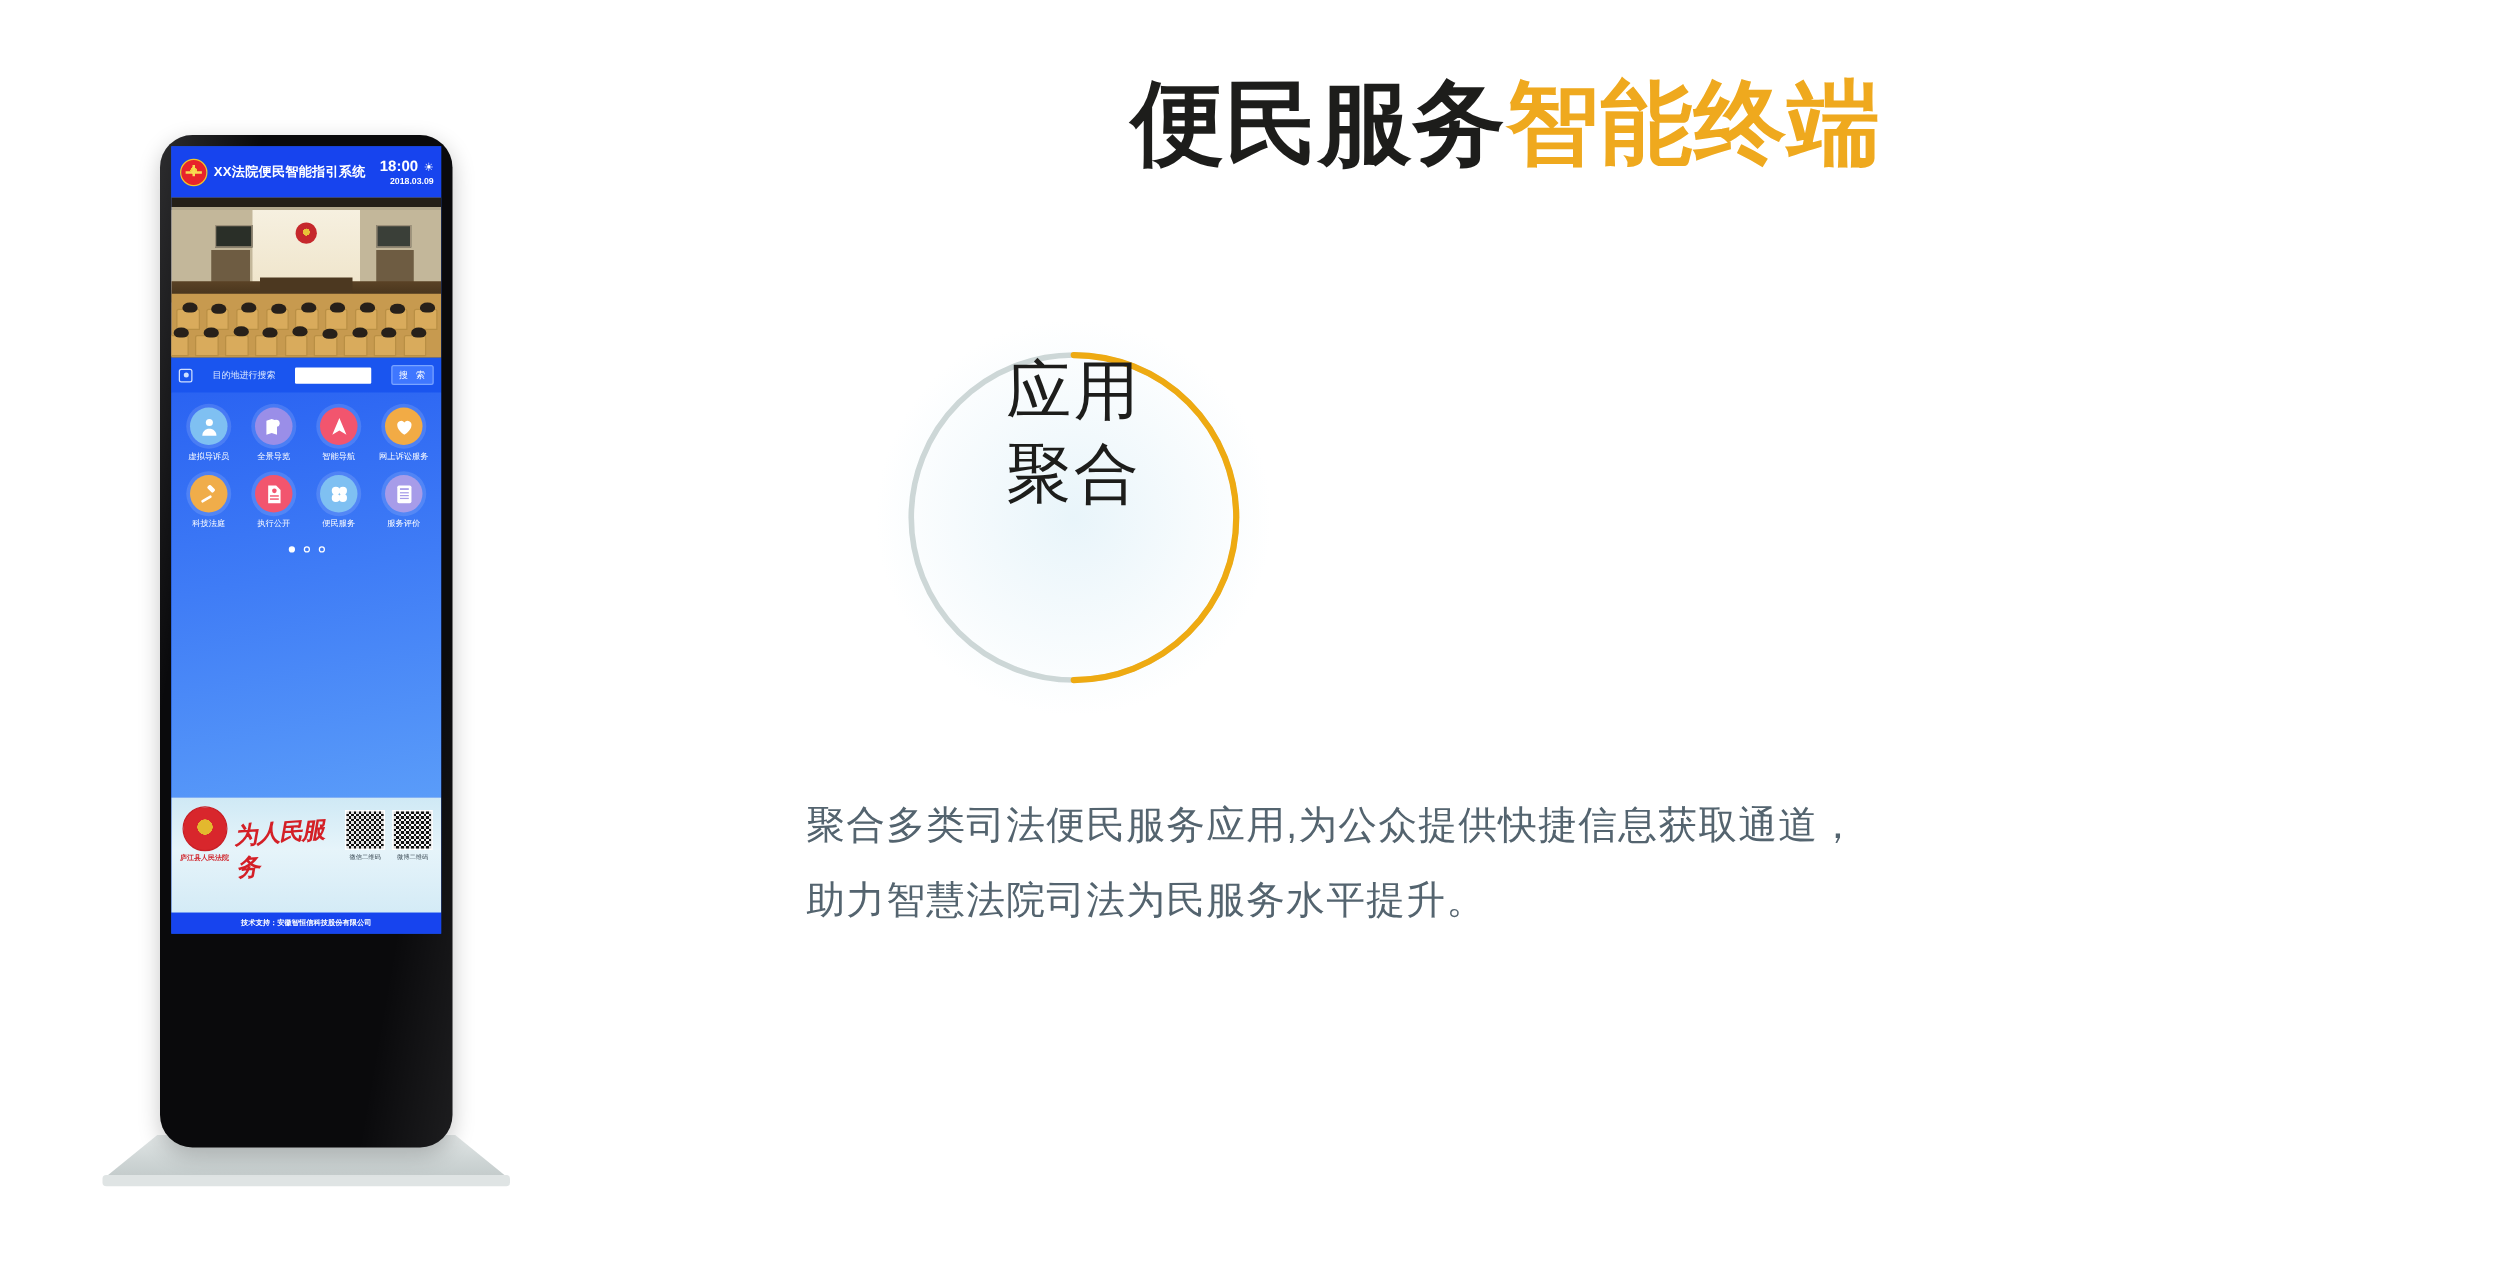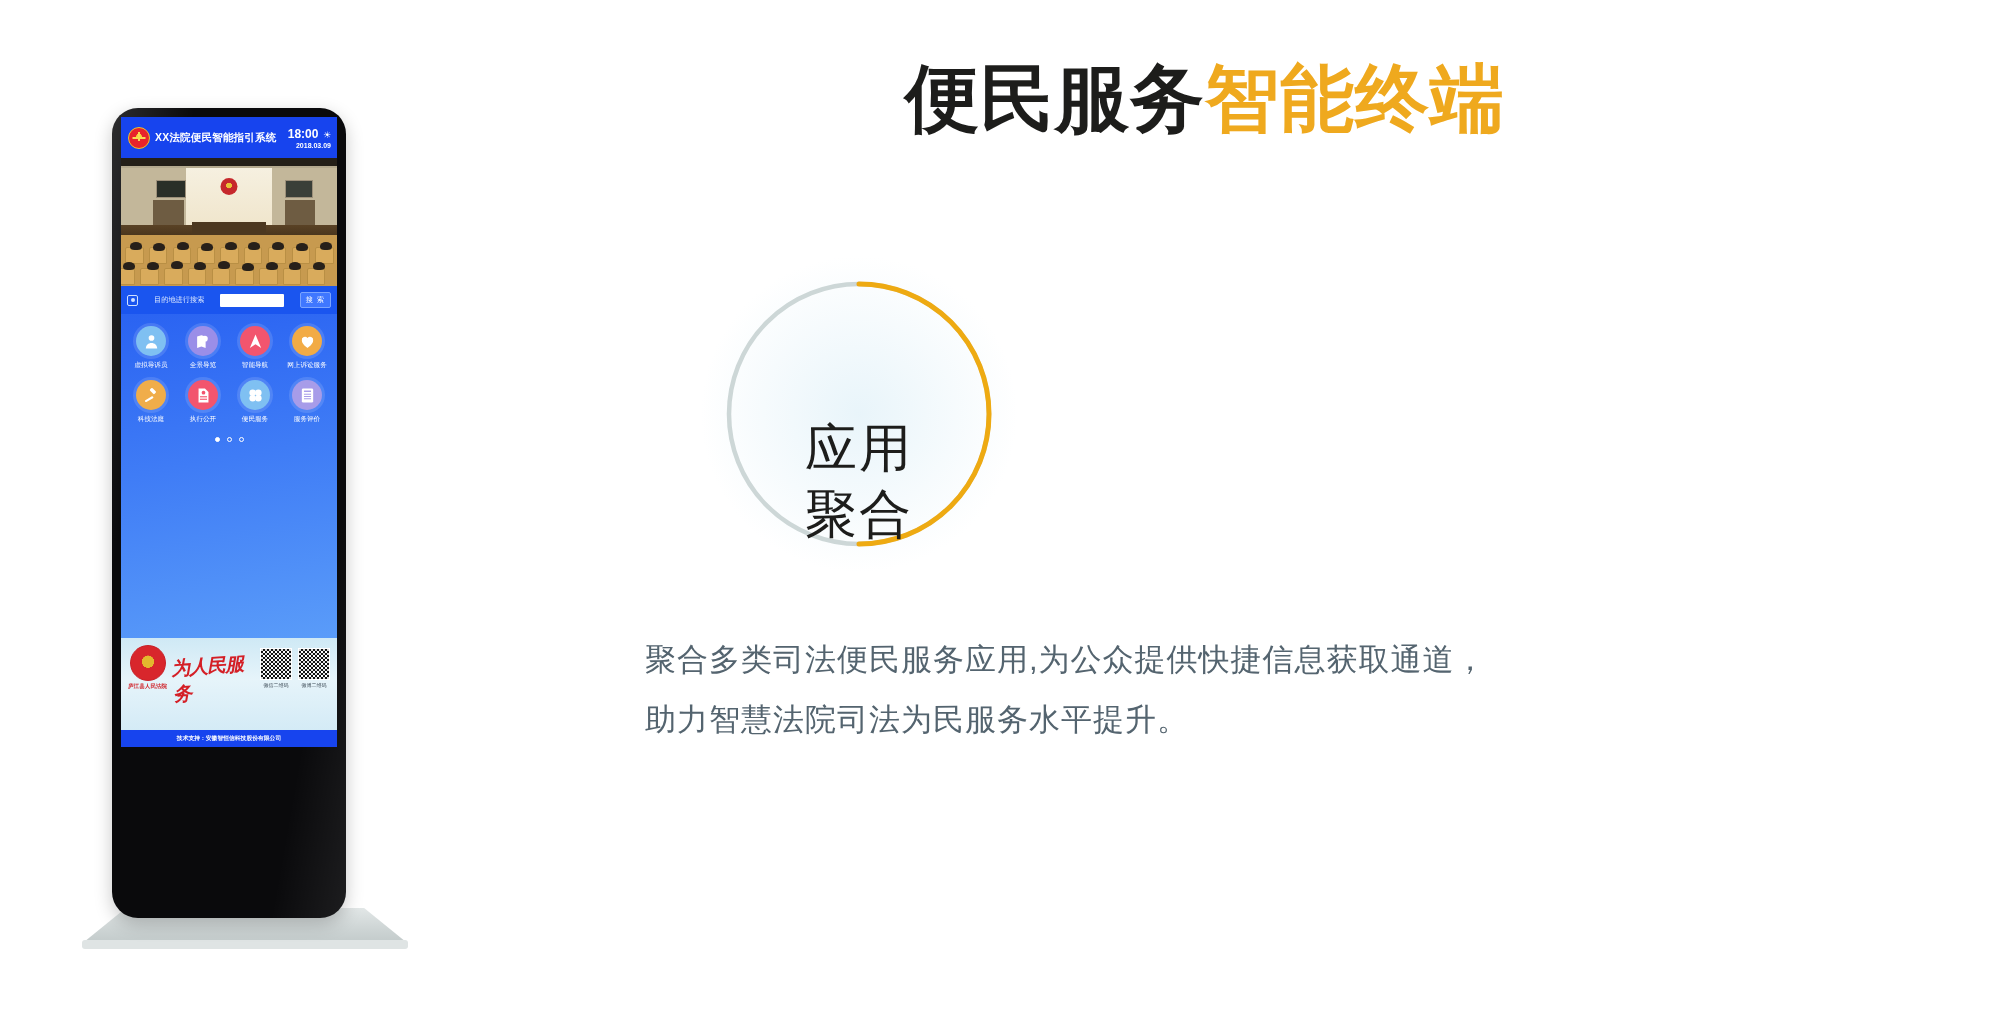--- a/index.html
+++ b/index.html
@@ -8,21 +8,21 @@
     background: #ffffff;
     font-family: "Liberation Sans", "DejaVu Sans", sans-serif;
     overflow: hidden;
   }
   .page { position: relative; width: 2015px; height: 1024px; background:#fff; }
 
   
   .kiosk-wrap { position:absolute; left:0; top:0; width:640px; height:1024px; }
 
   .kiosk-body {
-    position:absolute; left:112px; top:108px;
+    position:absolute; left:128px; top:108px;
     width:234px; height:810px;
     background:#0a0a0c;
     border-radius:26px;
     box-shadow: 0 6px 18px rgba(0,0,0,.22);
   }
   .kiosk-bezel-shine{
     position:absolute; left:0; top:0; width:100%; height:100%;
     border-radius:26px;
     background:linear-gradient(100deg, rgba(255,255,255,.14) 0%, rgba(255,255,255,0) 22%, rgba(255,255,255,0) 80%, rgba(255,255,255,.08) 100%);
     pointer-events:none;
@@ -115,21 +115,21 @@
   .loc-icon:after{ content:""; position:absolute; left:3px; top:2px; width:4px; height:4px;
     border-radius:50%; background:#cfe0ff;}
   .search-label{ color:#dce8ff; font-size:7.2px; white-space:nowrap; }
   .search-input{
     flex:1; height:13px; background:#fff; border:none; border-radius:1px;
     font-size:7px; padding:0 3px; font-family:inherit; min-width:10px;
   }
   .search-btn{
     background:#3f77ff; color:#fff; border:1px solid #7aa4ff;
     font-size:7.2px; padding:2px 5px; border-radius:2px; flex:0 0 auto;
-    font-family:Liberation Serif, serif; cursor:pointer; letter-spacing:1px;
+    font-family:Liberation Mono, monospace; cursor:pointer; letter-spacing:1px;
   }
 
   
   .sc-apps{
     flex:1 1 auto; position:relative;
     background:linear-gradient(170deg,#2a63f2 0%, #3f7cf6 45%, #5a9cf9 100%);
     padding:12px 4px 0 4px;
   }
   .app-grid{ display:grid; grid-template-columns:repeat(4,1fr); row-gap:10px; }
   .app{ display:flex; flex-direction:column; align-items:center; gap:5px; cursor:pointer; }
@@ -191,21 +191,21 @@
   }
   .h-black{ color:#1d1d1b; }
   .h-gold{ color:#efa91e; }
   .subhead{
     position:absolute; left:268px; top:175px;
     font-size:38px; color:#3e4a52; white-space:nowrap; letter-spacing:.3px;
   }
 
   .circle{
     position:absolute; width:268px; height:268px; border-radius:50%;
-    display:flex; align-items:flex-end; justify-content:center;
+    display:flex; align-items:flex-start; justify-content:center;
   }
   .circle .ring-svg{ position:absolute; left:0; top:0; width:268px; height:268px; }
   .circle .glow{
     position:absolute; left:-26px; top:-26px; width:320px; height:320px; border-radius:50%;
     background:radial-gradient(circle, rgba(214,236,246,.55) 0%, rgba(255,255,255,0) 70%);
   }
   .c-text{
     position:relative; z-index:2; text-align:center; color:#1d1d1b;
     font-size:52px; line-height:1.28; letter-spacing:2px;
   }

